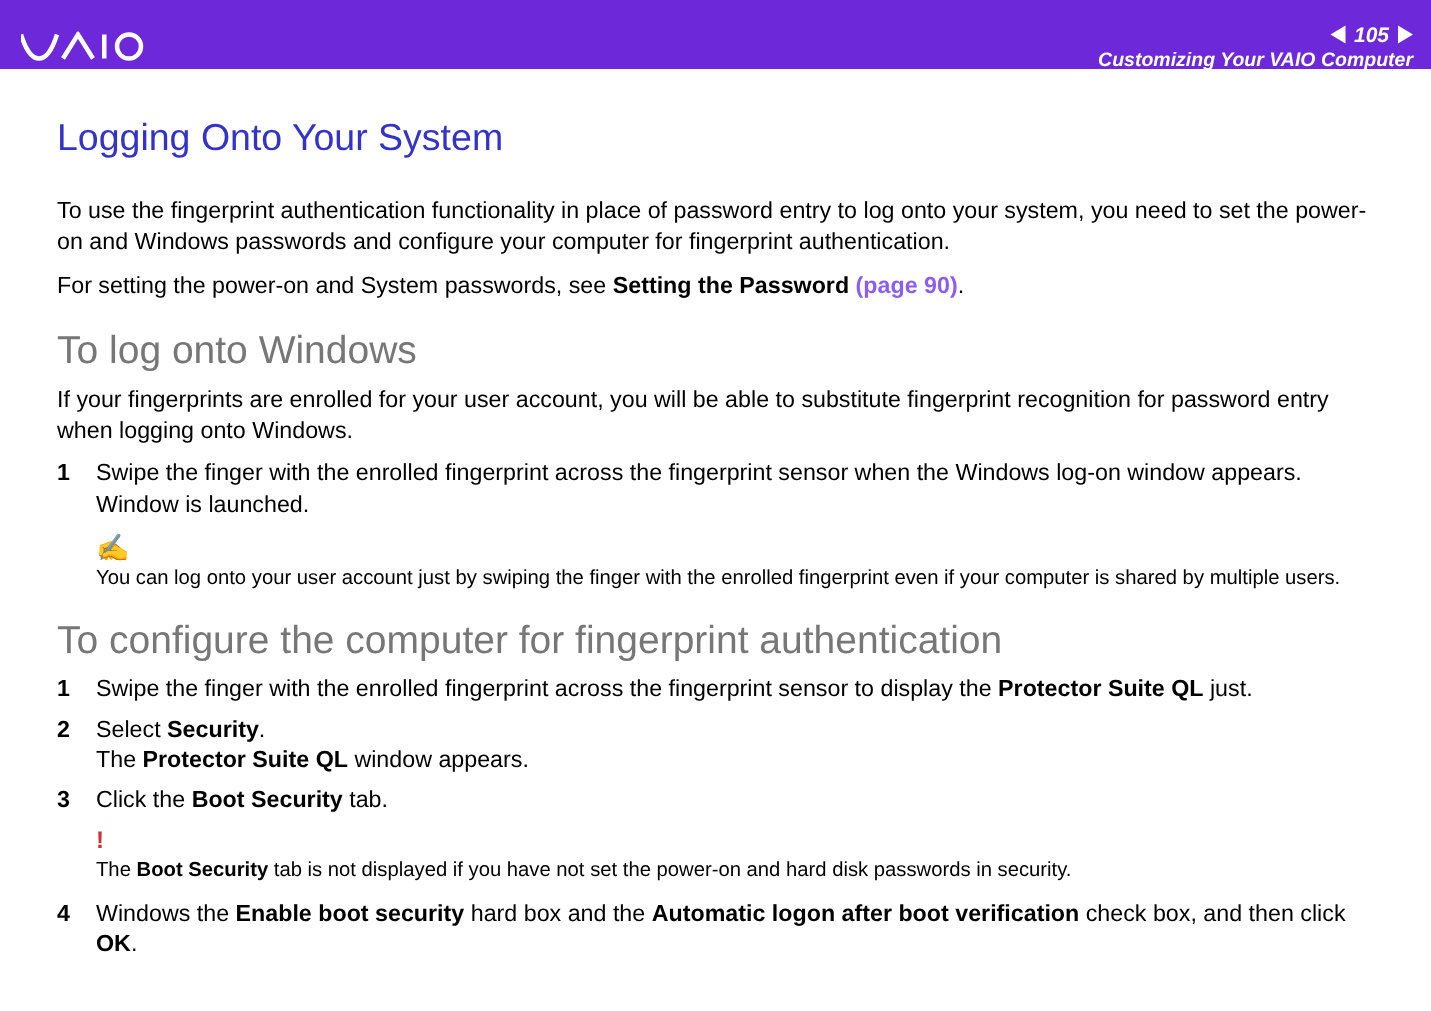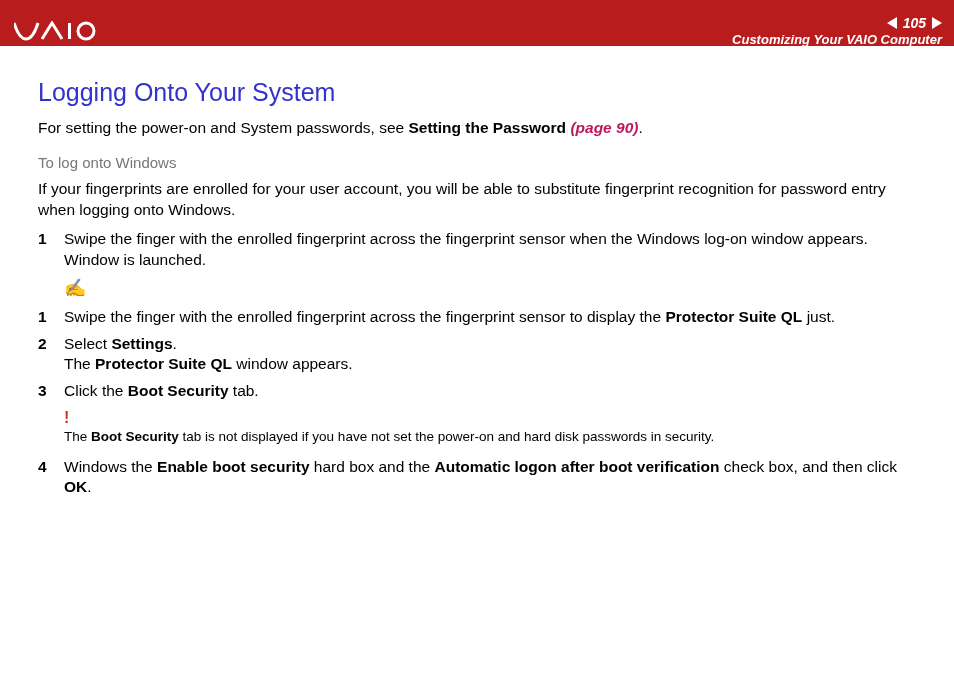--- a/index.html
+++ b/index.html
@@ -4,21 +4,21 @@
 <style>
   * { margin: 0; padding: 0; box-sizing: border-box; }
   body {
     font-family: Arial, Helvetica, sans-serif;
     width: 954px;
     height: 674px;
     background: #fff;
     overflow: hidden;
   }
   .header-bar {
-    background: #b91c1c;
+    background: #6d28d9;
     color: #fff;
     height: 46px;
     display: flex;
     align-items: center;
     justify-content: space-between;
     padding: 16px 12px 0 14px;
     position: relative;
   }
   .logo {
     font-family: Arial, sans-serif;
@@ -53,33 +53,33 @@
     padding: 30px 30px 20px 38px;
     font-size: 15.5px;
     line-height: 1.35;
     color: #000;
   }
   h1 {
     font-family: Arial, sans-serif;
     font-weight: 400;
     font-size: 25px;
     color: #3333cc;
-    margin-bottom: 8px;
+    margin-bottom: 21px;
   }
   h2 {
     font-family: Arial, sans-serif;
     font-weight: 400;
-    font-size: 15px;
+    font-size: 26px;
     color: #777;
     margin-top: 14px;
     margin-bottom: 6px;
   }
   p { margin-bottom: 8px; }
   .bold { font-weight: bold; }
-  .link-ref { color: #be185d; font-weight: bold; font-style: italic; }
+  .link-ref { color: #8b5cf6; font-weight: bold; }
   ol.steps { list-style: none; margin-left: 0; }
   ol.steps li {
     display: flex;
     margin-bottom: 6px;
   }
   ol.steps li .num {
     font-weight: bold;
     width: 26px;
     flex-shrink: 0;
   }
@@ -121,52 +121,55 @@
       <div class="tri tri-right"></div>
     </div>
     <div style="font-weight:bold;font-style:italic;">Customizing Your VAIO Computer</div>
   </div>
 </div>
 
 <div class="content">
 
   <h1>Logging Onto Your System</h1>
 
+  <p>To use the fingerprint authentication functionality in place of password entry to log onto your system, you need to set the power-on and Windows passwords and configure your computer for fingerprint authentication.</p>
 
   <p>
     <span>For setting the power-on and System passwords, see </span><span class="bold">Setting the Password </span><span class="link-ref">(page 90)</span><span>.</span>
   </p>
 
   <h2>To log onto Windows</h2>
 
   <p>If your fingerprints are enrolled for your user account, you will be able to substitute fingerprint recognition for password entry when logging onto Windows.</p>
 
   <ol class="steps">
     <li>
       <span class="num">1</span>
       <span class="body">Swipe the finger with the enrolled fingerprint across the fingerprint sensor when the Windows log-on window appears. Window is launched.</span>
     </li>
   </ol>
 
   <div class="note-block">
     <div class="note-icon">✍</div>
+    <div>You can log onto your user account just by swiping the finger with the enrolled fingerprint even if your computer is shared by multiple users.</div>
   </div>
 
+  <h2>To configure the computer for fingerprint authentication</h2>
 
   <ol class="steps">
     <li>
       <span class="num">1</span>
       <span class="body">
         <span>Swipe the finger with the enrolled fingerprint across the fingerprint sensor to display the </span><span class="bold">Protector Suite QL</span><span> just.</span>
       </span>
     </li>
     <li>
       <span class="num">2</span>
       <span class="body">
-        <span>Select </span><span class="bold">Settings</span><span>.</span><br>
+        <span>Select </span><span class="bold">Security</span><span>.</span><br>
         <span>The </span><span class="bold">Protector Suite QL</span><span> window appears.</span>
       </span>
     </li>
     <li>
       <span class="num">3</span>
       <span class="body">
         <span> Click the </span><span class="bold">Boot Security</span><span> tab.</span>
       </span>
     </li>
   </ol>

